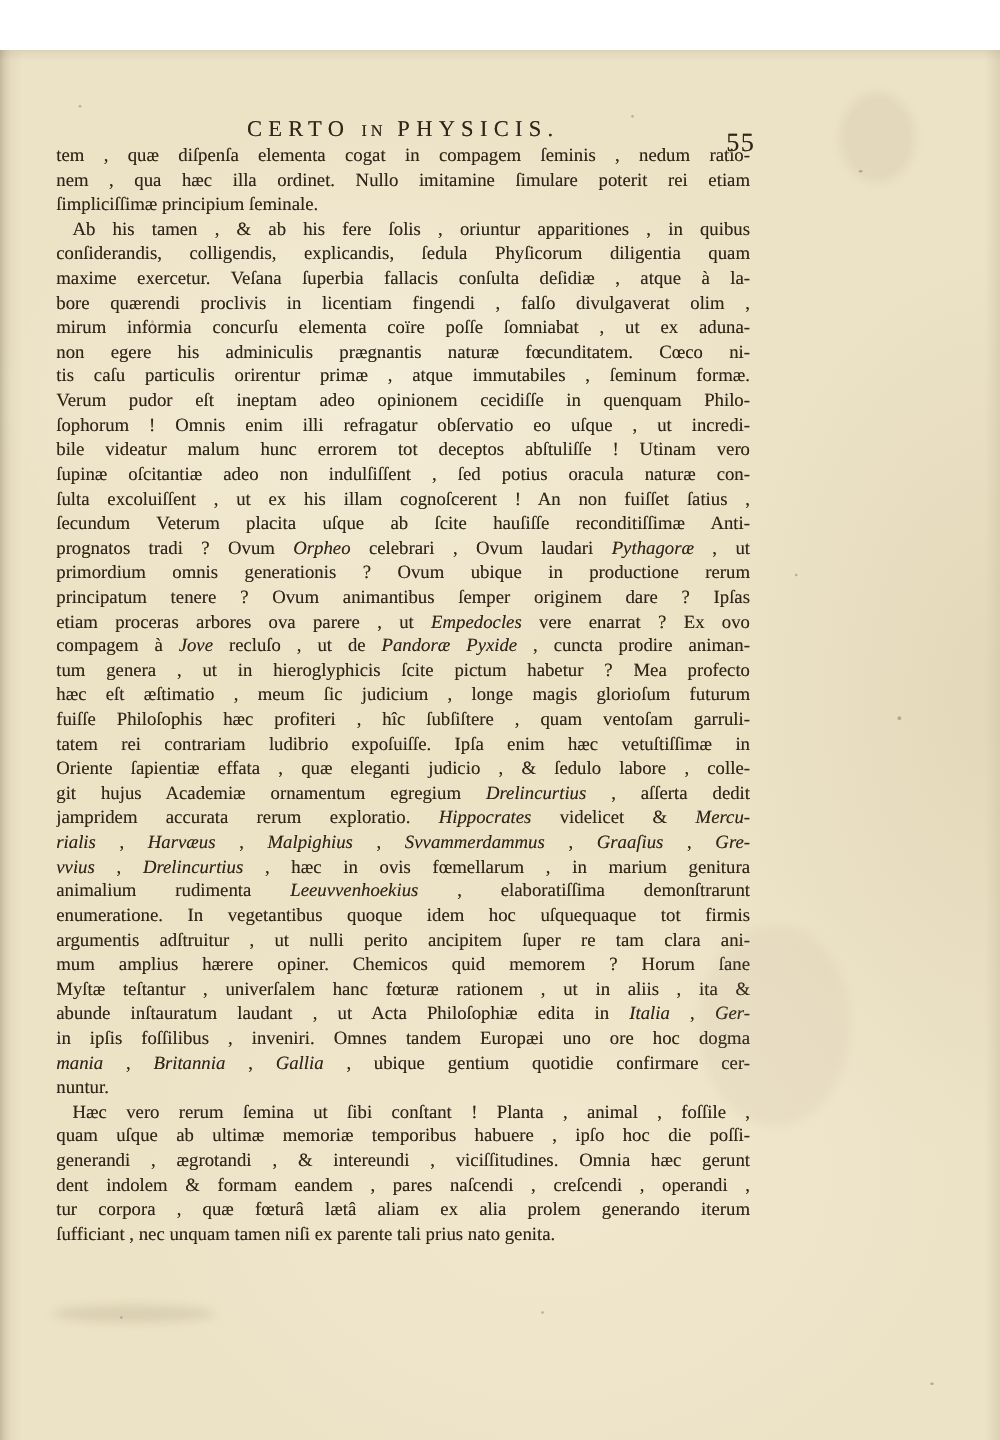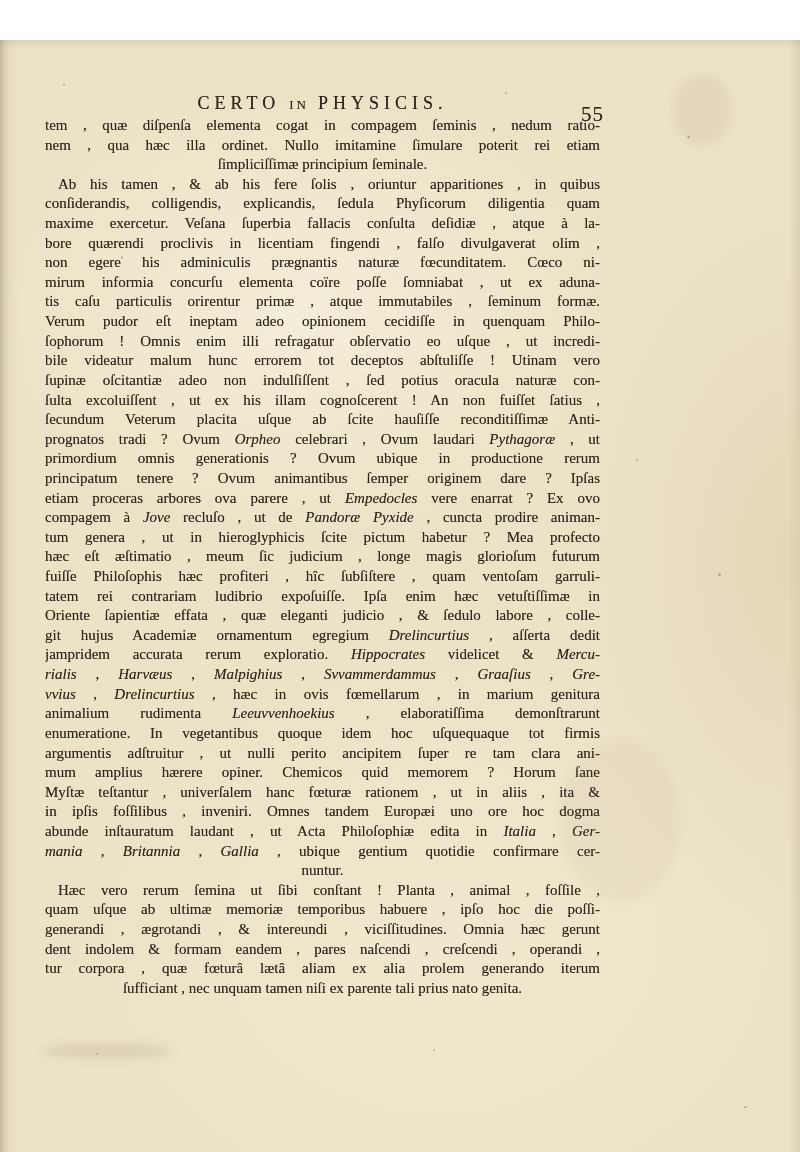--- a/index.html
+++ b/index.html
@@ -35,21 +35,21 @@
     position: absolute; left: 581px; top: 62px;
     font-size: 21px; letter-spacing: 1px;
     text-shadow: 0 0 0.5px rgba(47,38,25,0.5);
   }
   .body-text {
     position: absolute; left: 45px; top: 76px; width: 555px;
     font-size: 15px; line-height: 19.62px;
     text-shadow: 0 0 0.45px rgba(47,38,25,0.5);
   }
   .para { margin: 0; }
-  .line { height: 19.62px; overflow: hidden; text-align: center; }
+  .line { height: 19.62px; overflow: hidden; text-align: left; }
   .line.just { text-align: justify; text-align-last: justify; }
   .line.first { text-indent: 13px; }
   .it { font-style: italic; }
   .speck { position:absolute; border-radius:50%; background: rgba(100,85,60,0.38); }
   .stain { position:absolute; border-radius:50%; filter: blur(4px); }
 </style>
 </head>
 <body>
 
 <div class="scan">
@@ -64,22 +64,22 @@
       <div class="para">
         <div class="line just"><span>tem , quæ diſpenſa elementa cogat in compagem ſeminis , nedum ratio-</span></div>
         <div class="line just"><span>nem , qua hæc illa ordinet. Nullo imitamine ſimulare poterit rei etiam</span></div>
         <div class="line"><span>ſimpliciſſimæ principium ſeminale.</span></div>
       </div>
       <div class="para">
         <div class="line just first"><span>Ab his tamen , &amp; ab his fere ſolis , oriuntur apparitiones , in quibus</span></div>
         <div class="line just"><span>conſiderandis, colligendis, explicandis, ſedula Phyſicorum diligentia quam</span></div>
         <div class="line just"><span>maxime exercetur. Veſana ſuperbia fallacis conſulta deſidiæ , atque à la-</span></div>
         <div class="line just"><span>bore quærendi proclivis in licentiam fingendi , falſo divulgaverat olim ,</span></div>
+        <div class="line just"><span>mirum informia concurſu elementa coïre poſſe ſomniabat , ut ex aduna-</span></div>
         <div class="line just"><span>non egere his adminiculis prægnantis naturæ fœcunditatem. Cœco ni-</span></div>
-        <div class="line just"><span>mirum informia concurſu elementa coïre poſſe ſomniabat , ut ex aduna-</span></div>
         <div class="line just"><span>tis caſu particulis orirentur primæ , atque immutabiles , ſeminum formæ.</span></div>
         <div class="line just"><span>Verum pudor eſt ineptam adeo opinionem cecidiſſe in quenquam Philo-</span></div>
         <div class="line just"><span>ſophorum ! Omnis enim illi refragatur obſervatio eo uſque , ut incredi-</span></div>
         <div class="line just"><span>bile videatur malum hunc errorem tot deceptos abſtuliſſe ! Utinam vero</span></div>
         <div class="line just"><span>ſupinæ oſcitantiæ adeo non indulſiſſent , ſed potius oracula naturæ con-</span></div>
         <div class="line just"><span>ſulta excoluiſſent , ut ex his illam cognoſcerent ! An non fuiſſet ſatius ,</span></div>
         <div class="line just"><span>ſecundum Veterum placita uſque ab ſcite hauſiſſe reconditiſſimæ Anti-</span></div>
         <div class="line just"><span>prognatos tradi ? Ovum </span><span class="it">Orpheo</span><span> celebrari , Ovum laudari </span><span class="it">Pythagoræ</span><span> , ut</span></div>
         <div class="line just"><span>primordium omnis generationis ? Ovum ubique in productione rerum</span></div>
         <div class="line just"><span>principatum tenere ? Ovum animantibus ſemper originem dare ? Ipſas</span></div>
@@ -92,22 +92,22 @@
         <div class="line just"><span>Oriente ſapientiæ effata , quæ eleganti judicio , &amp; ſedulo labore , colle-</span></div>
         <div class="line just"><span>git hujus Academiæ ornamentum egregium </span><span class="it">Drelincurtius</span><span> , aſſerta dedit</span></div>
         <div class="line just"><span>jampridem accurata rerum exploratio. </span><span class="it">Hippocrates</span><span> videlicet &amp; </span><span class="it">Mercu-</span></div>
         <div class="line just"><span class="it">rialis</span><span> , </span><span class="it">Harvæus</span><span> , </span><span class="it">Malpighius</span><span> , </span><span class="it">Svvammerdammus</span><span> , </span><span class="it">Graaſius</span><span> , </span><span class="it">Gre-</span></div>
         <div class="line just"><span class="it">vvius</span><span> , </span><span class="it">Drelincurtius</span><span> , hæc in ovis fœmellarum , in marium genitura</span></div>
         <div class="line just"><span>animalium rudimenta </span><span class="it">Leeuvvenhoekius</span><span> , elaboratiſſima demonſtrarunt</span></div>
         <div class="line just"><span>enumeratione. In vegetantibus quoque idem hoc uſquequaque tot firmis</span></div>
         <div class="line just"><span>argumentis adſtruitur , ut nulli perito ancipitem ſuper re tam clara ani-</span></div>
         <div class="line just"><span>mum amplius hærere opiner. Chemicos quid memorem ? Horum ſane</span></div>
         <div class="line just"><span>Myſtæ teſtantur , univerſalem hanc fœturæ rationem , ut in aliis , ita &amp;</span></div>
+        <div class="line just"><span>abunde inſtauratum laudant , ut Acta Philoſophiæ edita in </span><span class="it">Italia</span><span> , </span><span class="it">Ger-</span></div>
         <div class="line just"><span>in ipſis foſſilibus , inveniri. Omnes tandem Europæi uno ore hoc dogma</span></div>
-        <div class="line just"><span>abunde inſtauratum laudant , ut Acta Philoſophiæ edita in </span><span class="it">Italia</span><span> , </span><span class="it">Ger-</span></div>
         <div class="line just"><span class="it">mania</span><span> , </span><span class="it">Britannia</span><span> , </span><span class="it">Gallia</span><span> , ubique gentium quotidie confirmare cer-</span></div>
         <div class="line"><span>nuntur.</span></div>
       </div>
       <div class="para">
         <div class="line just first"><span>Hæc vero rerum ſemina ut ſibi conſtant ! Planta , animal , foſſile ,</span></div>
         <div class="line just"><span>quam uſque ab ultimæ memoriæ temporibus habuere , ipſo hoc die poſſi-</span></div>
         <div class="line just"><span>generandi , ægrotandi , &amp; intereundi , viciſſitudines. Omnia hæc gerunt</span></div>
         <div class="line just"><span>dent indolem &amp; formam eandem , pares naſcendi , creſcendi , operandi ,</span></div>
         <div class="line just"><span>tur corpora , quæ fœturâ lætâ aliam ex alia prolem generando iterum</span></div>
         <div class="line"><span>ſufficiant , nec unquam tamen niſi ex parente tali prius nato genita.</span></div>

